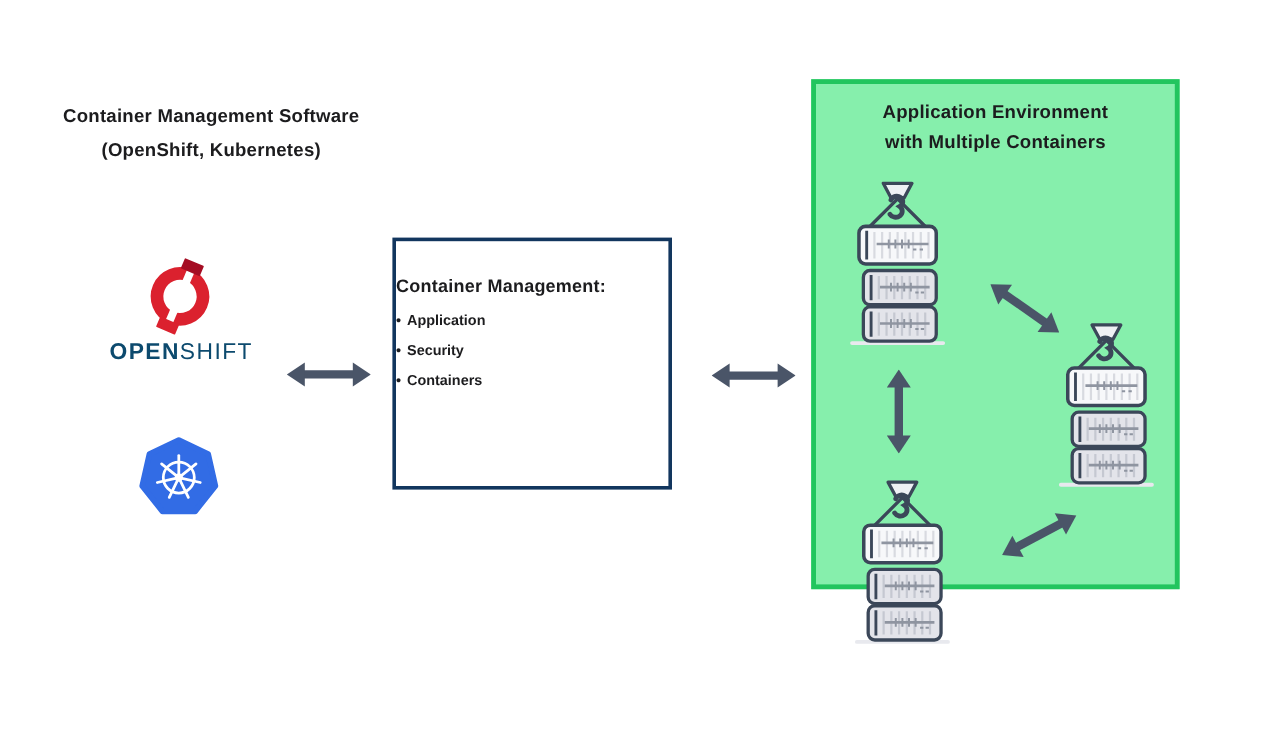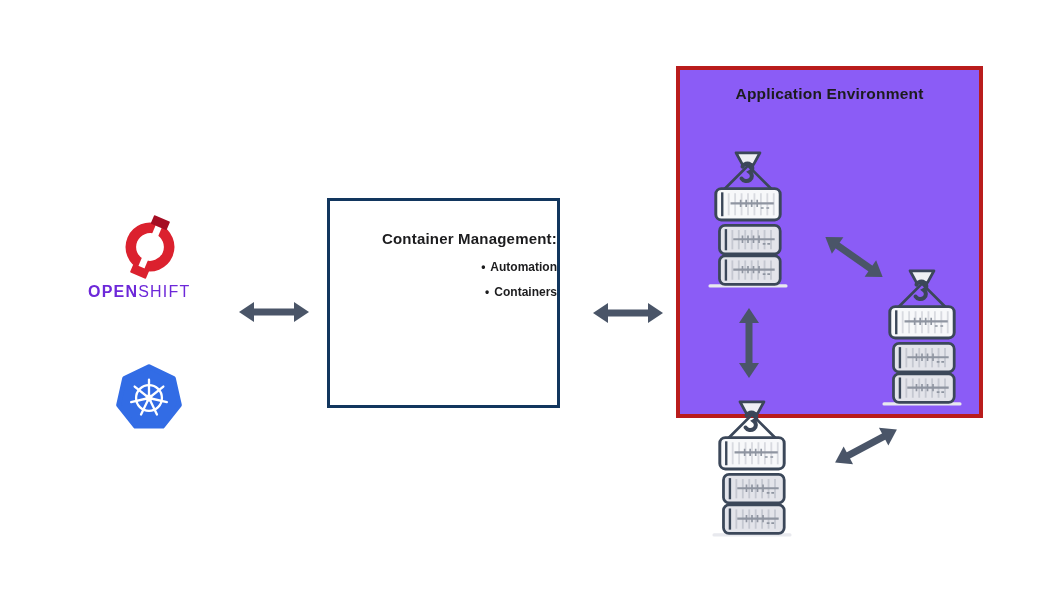--- a/index.html
+++ b/index.html
@@ -6,45 +6,45 @@
   html,body { background:#ffffff; }
   body { font-family:"Liberation Sans", sans-serif; color:#1c1c1e; }
   #canvas { position:relative; width:1054px; height:610px; background:#ffffff; overflow:hidden; }
 
   
   .lp-title { position:absolute; left:25px; top:84px; width:302px; text-align:center;
               font-size:15.5px; font-weight:bold; line-height:28px; letter-spacing:.2px; }
 
   
   .os-logo { position:absolute; left:117px; top:214px; width:66px; height:66px; }
-  .os-word { position:absolute; left:88px; top:283px; width:126px; 
-             font-size:16px; letter-spacing:1.2px; color:#6d28d9; }
+  .os-word { position:absolute; left:88px; top:283px; width:126px; text-align:center;
+             font-size:19px; letter-spacing:1.2px; color:#0c4a6e; }
   .os-word b { font-weight:bold; }
   .os-word span { font-weight:400; }
 
   
   .k8s-logo { position:absolute; left:115px; top:364px; width:68px; height:68px; }
 
   
   .arrow { position:absolute; }
   .arrow-v  { transform:rotate(90deg); }
   .arrow-d1 { transform:rotate(35deg); }
   .arrow-d2 { transform:rotate(-28deg); }
 
   
   .center-box { position:absolute; left:327px; top:198px; width:233px; height:210px;
-                border:3px solid #12365e; background:#fff; text-align:right;padding-left:32px; }
+                border:3px solid #12365e; background:#fff; text-align:left; }
   .cb-title { margin-top:29px; font-size:15px; font-weight:bold; letter-spacing:.2px; }
   .cb-list  { margin-top:8px; }
   .cb-item  { line-height:25px; font-size:12px; font-weight:bold; }
   .cb-item .bdot { margin-right:5px; }
 
   
-  .right-box { position:absolute; left:676px; top:66px; width:307px; height:352px;
-               border:4px solid #b91c1c; background:#8b5cf6; }
+  .right-box { position:absolute; left:676px; top:66px; width:307px; height:425px;
+               border:4px solid #22c55e; background:#86efac; }
   .rb-title { margin-top:11px; text-align:center; font-size:15.5px; font-weight:bold;
               line-height:25px; letter-spacing:.2px; }
 
   .cont-icon { position:absolute; width:92px; height:138px; }
   .cont-1 { left:702px; top:150px; }
   .cont-2 { left:876px; top:268px; }
   .cont-3 { left:706px; top:399px; }
 </style>
 </head>
 <body>
@@ -110,20 +110,24 @@
       <path d="M64 63 h3 M70 63 h3" stroke="#8f95a1" stroke-width="1.8"></path>
 
       <path d="M37 3 L63 3 L56 16 L44 16 Z" fill="#eef0f4" stroke="#3b4759" stroke-width="3" stroke-linejoin="round"></path>
       <path d="M44 18 a5.5 5 0 1 1 8 6 a6 5.5 0 1 1 -9 7" fill="none" stroke="#3b4759" stroke-width="4.4" stroke-linecap="round"></path>
     </g>
   </defs>
 </svg>
 
 <div id="canvas">
 
+  <div class="lp-title">
+    <div>Container Management Software</div>
+    <div>(OpenShift, Kubernetes)</div>
+  </div>
 
   <svg class="os-logo" viewBox="0 0 100 100">
     <g transform="rotate(-22 50 50)">
       <circle cx="50" cy="50" r="29" fill="none" stroke="#DB212E" stroke-width="16"></circle>
       <rect x="65.5" y="19.5" width="10" height="20" fill="#ffffff" transform="rotate(45 70.5 29.5)"></rect>
       <rect x="24.5" y="60.5" width="10" height="20" fill="#ffffff" transform="rotate(45 29.5 70.5)"></rect>
       <rect x="65.3" y="14.7" width="26" height="14" rx="1" fill="#A50D23" transform="rotate(45 78.3 21.7)"></rect>
       <rect x="8.7" y="71.3" width="26" height="14" rx="1" fill="#DB212E" transform="rotate(45 21.7 78.3)"></rect>
     </g>
   </svg>
@@ -146,32 +150,34 @@
     <circle cx="50" cy="50" r="5" fill="#ffffff"></circle>
   </svg>
 
   <svg class="arrow" style="left:239px; top:299px;" width="70" height="26" viewBox="0 0 70 26">
       <use href="#dbl-arrow"></use>
     </svg>
 
   <div class="center-box">
     <div class="cb-title">Container Management:</div>
     <div class="cb-list">
-      <div class="cb-item"><span class="bdot">•</span><span>Automation</span></div>
+      <div class="cb-item"><span class="bdot">•</span><span>Application</span></div>
+      <div class="cb-item"><span class="bdot">•</span><span>Security</span></div>
       <div class="cb-item"><span class="bdot">•</span><span>Containers</span></div>
     </div>
   </div>
 
   <svg class="arrow" style="left:593px; top:300px;" width="70" height="26" viewBox="0 0 70 26">
       <use href="#dbl-arrow"></use>
     </svg>
 
   <div class="right-box">
     <div class="rb-title">
       <div>Application Environment</div>
+      <div>with Multiple Containers</div>
     </div>
   </div>
 
   <svg class="cont-icon cont-1" viewBox="0 0 100 150">
       <use href="#container-stack"></use>
     </svg>
   <svg class="cont-icon cont-2" viewBox="0 0 100 150">
       <use href="#container-stack"></use>
     </svg>
   <svg class="cont-icon cont-3" viewBox="0 0 100 150">

